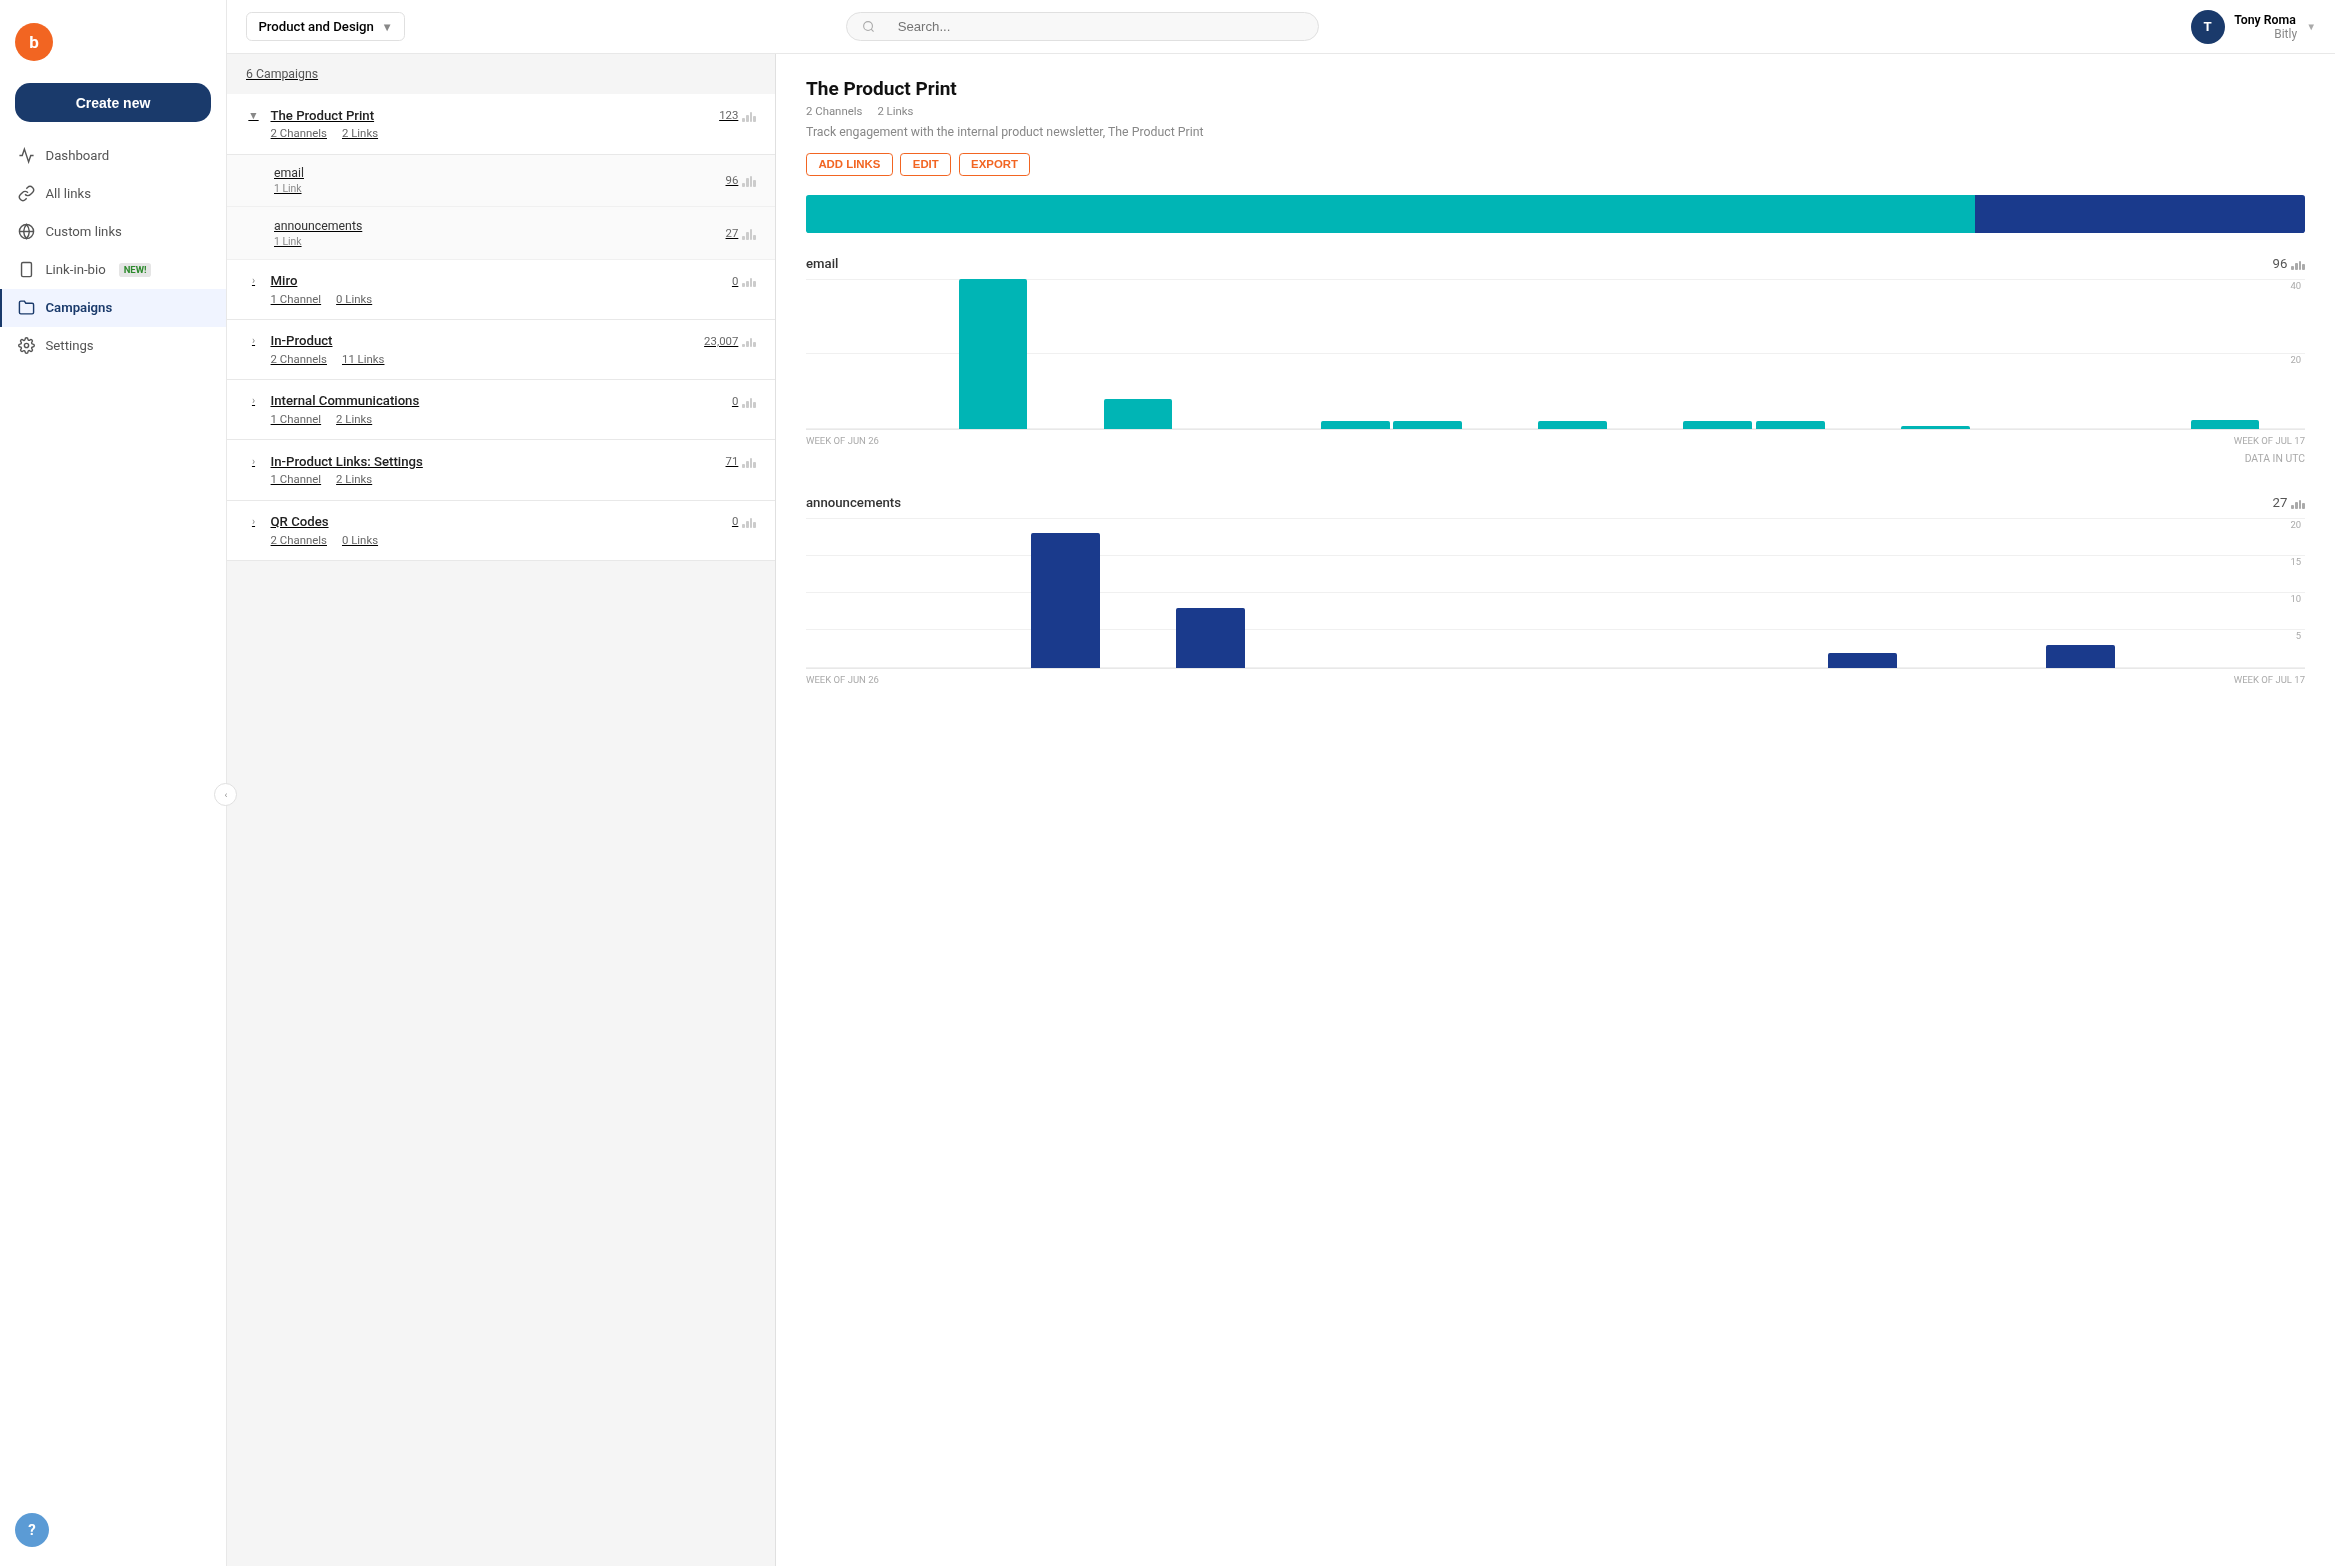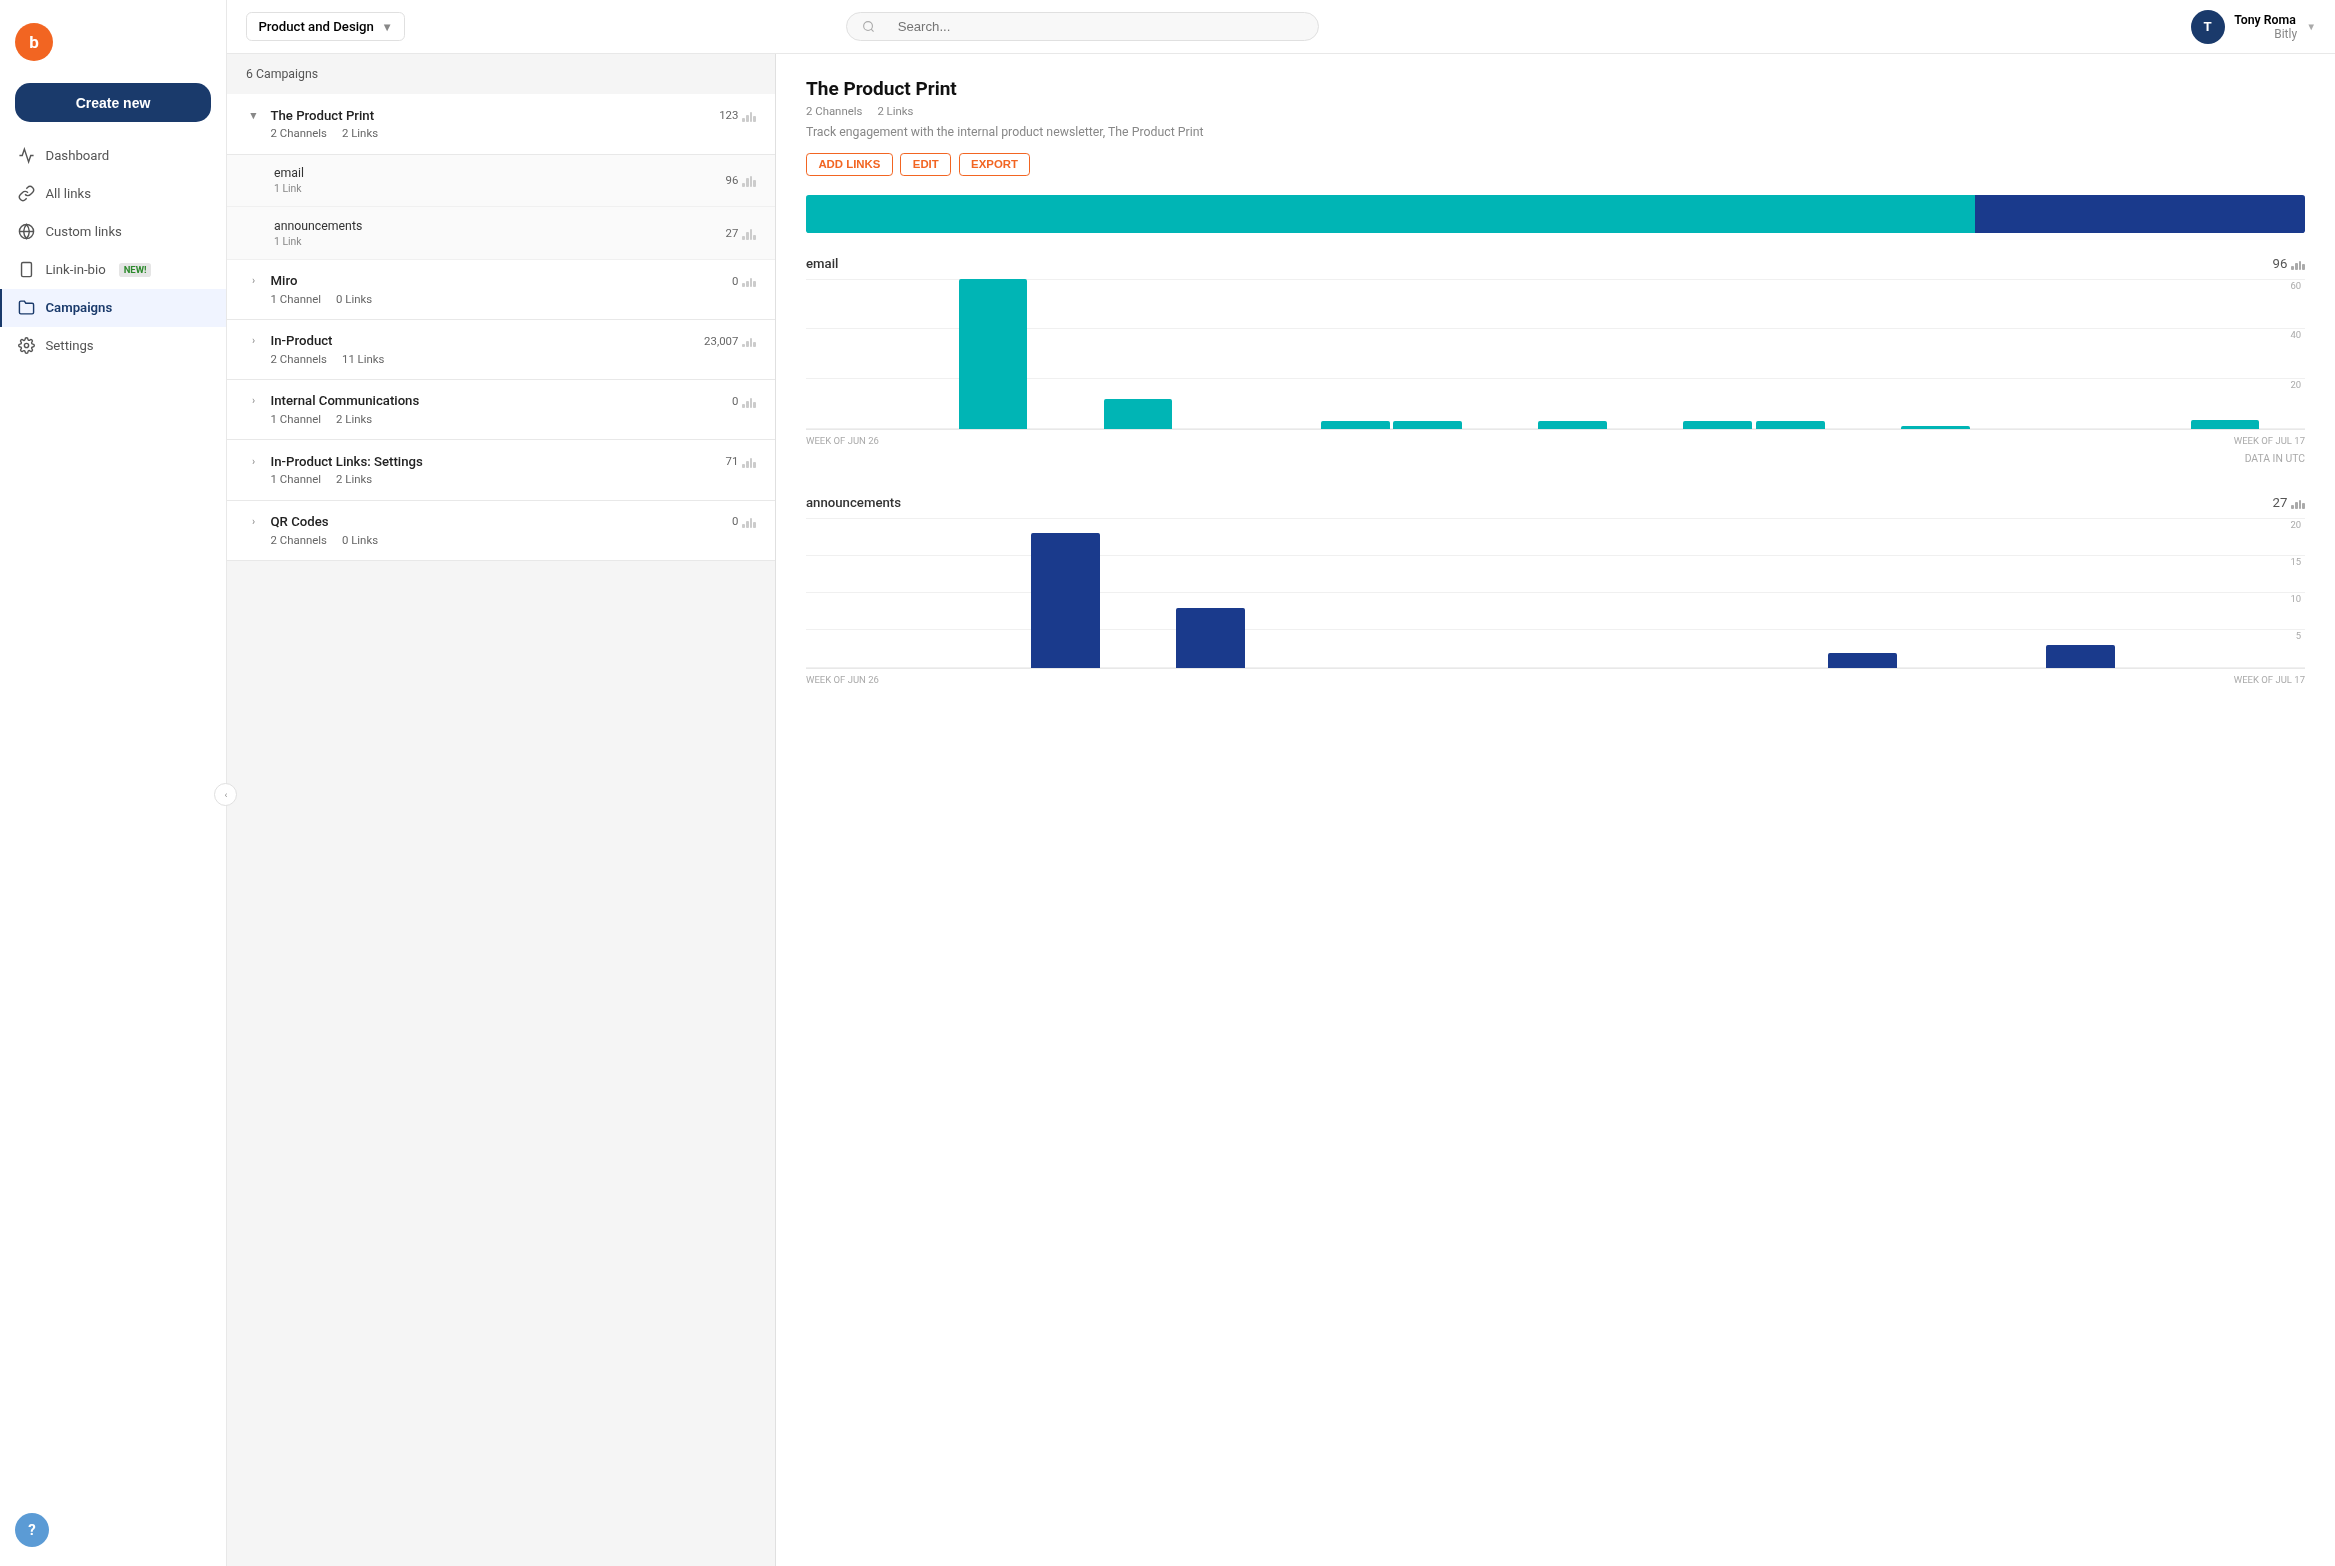--- a/index.html
+++ b/index.html
@@ -195,20 +195,21 @@
       overflow: hidden;
     }
 
     
     #campaign-list {
       width: 549px;
       min-width: 549px;
       background: #f5f5f5;
       overflow-y: auto;
       border-right: 0.9px solid #e0e0e0;
+      text-decoration: underline;
     }
     .list-header {
       padding: 13.2px 19px;
       font-size: 12.3px;
       color: #555;
       background: #f5f5f5;
     }
     .campaign-item {
       background: #fff;
       border-bottom: 0.9px solid #e8e8e8;
@@ -723,23 +724,20 @@
             <div class="bars-icon">
               <span style="height:3.8px;background:#aaa;"></span>
               <span style="height:6.6px;background:#aaa;"></span>
               <span style="height:9.5px;background:#aaa;"></span>
               <span style="height:5.7px;background:#aaa;"></span>
             </div>
           </div>
         </div>
         <div class="chart-area" id="email-chart-area">
           <div class="chart-grid-lines">
-            <div class="grid-line">
-                <span class="grid-label">60</span>
-              </div>
             <div class="grid-line">
                 <span class="grid-label">40</span>
               </div>
             <div class="grid-line">
                 <span class="grid-label">20</span>
               </div>
             <div class="grid-line">
                 <span class="grid-label"></span>
               </div>
           </div>

